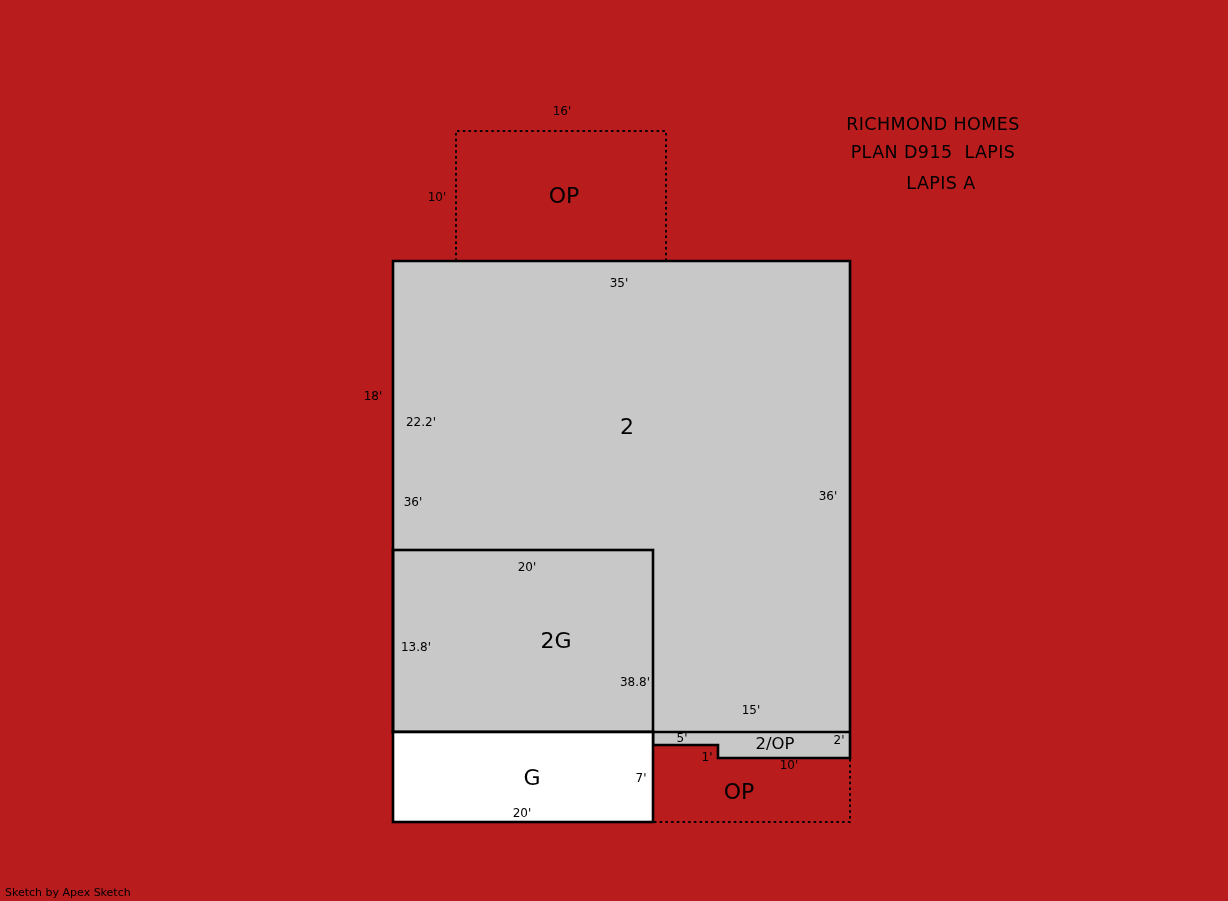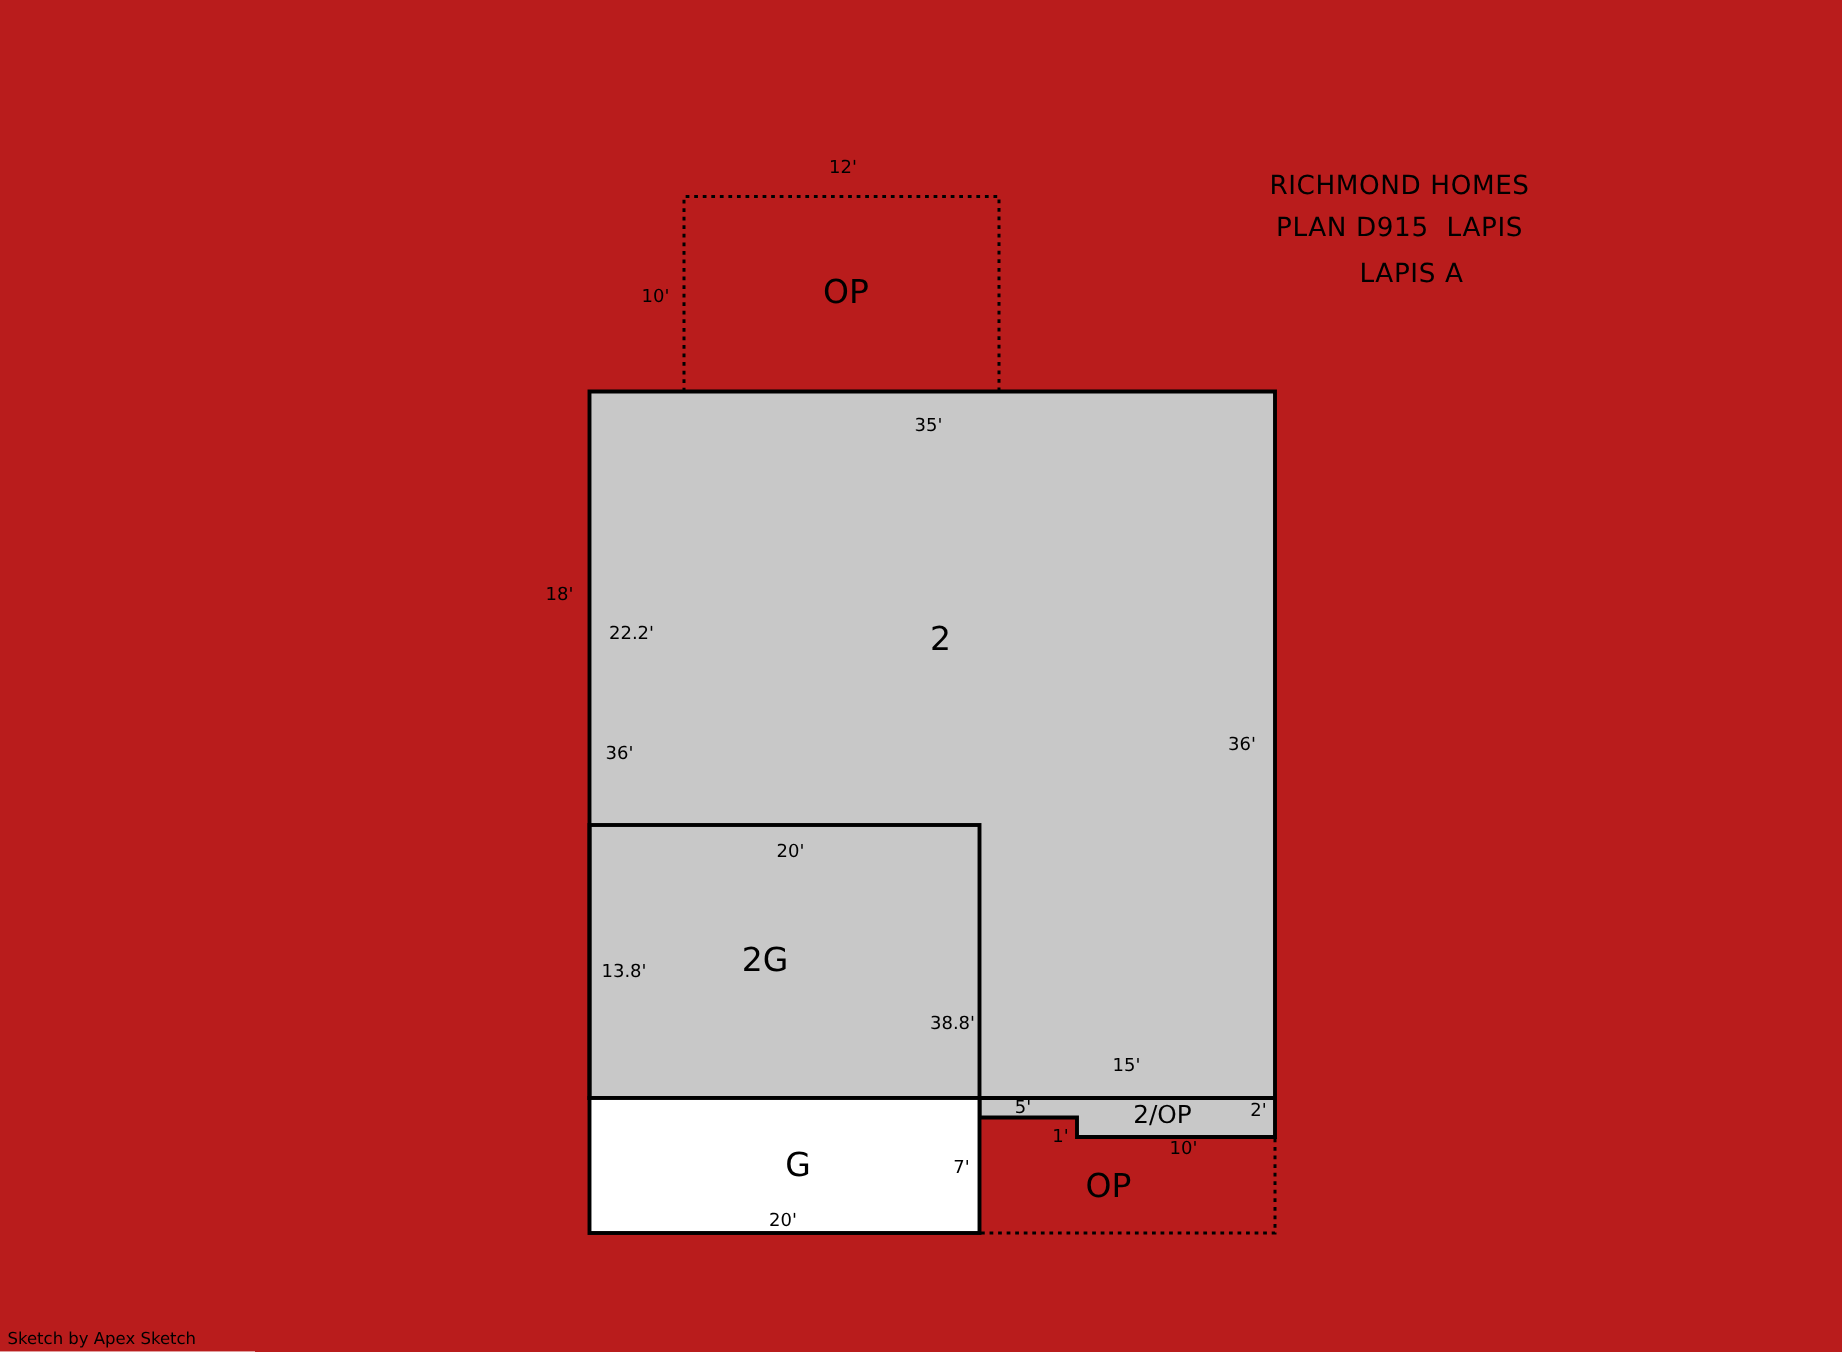--- a/index.html
+++ b/index.html
@@ -50,26 +50,26 @@
 
     <polyline points="850,759 850,822 653,822" fill="none" stroke="#000000" stroke-width="2" stroke-dasharray="2.5 3.2"></polyline>
   </svg>
 
   <div class="lbl title-line" style="left:933px; top:125px;">RICHMOND HOMES</div>
   <div class="lbl title-line" style="left:933px; top:153px;">PLAN D915  LAPIS</div>
   <div class="lbl title-line" style="left:941px; top:184px;">LAPIS A</div>
 
   <div class="lbl area" style="left:564px; top:196px;">OP</div>
   <div class="lbl area" style="left:627px; top:427px;">2</div>
-  <div class="lbl area" style="left:510px; top:641px;">2G</div>
+  <div class="lbl area" style="left:556px; top:641px;">2G</div>
   <div class="lbl area" style="left:532px; top:778px;">G</div>
   <div class="lbl area" style="left:775px; top:744px; font-size:16.5px;">2/OP</div>
   <div class="lbl area" style="left:739px; top:792px;">OP</div>
 
-  <div class="lbl dim" style="left:562px; top:111px;">12'</div>
+  <div class="lbl dim" style="left:562px; top:111px;">16'</div>
   <div class="lbl dim" style="left:437px; top:197px;">10'</div>
 
   <div class="lbl dim" style="left:619px; top:283px;">35'</div>
   <div class="lbl dim" style="left:373px; top:396px;">18'</div>
   <div class="lbl dim" style="left:421px; top:422px;">22.2'</div>
   <div class="lbl dim" style="left:413px; top:502px;">36'</div>
   <div class="lbl dim" style="left:828px; top:496px;">36'</div>
 
   <div class="lbl dim" style="left:527px; top:567px;">20'</div>
   <div class="lbl dim" style="left:416px; top:647px;text-align:center;">13.8'</div>

